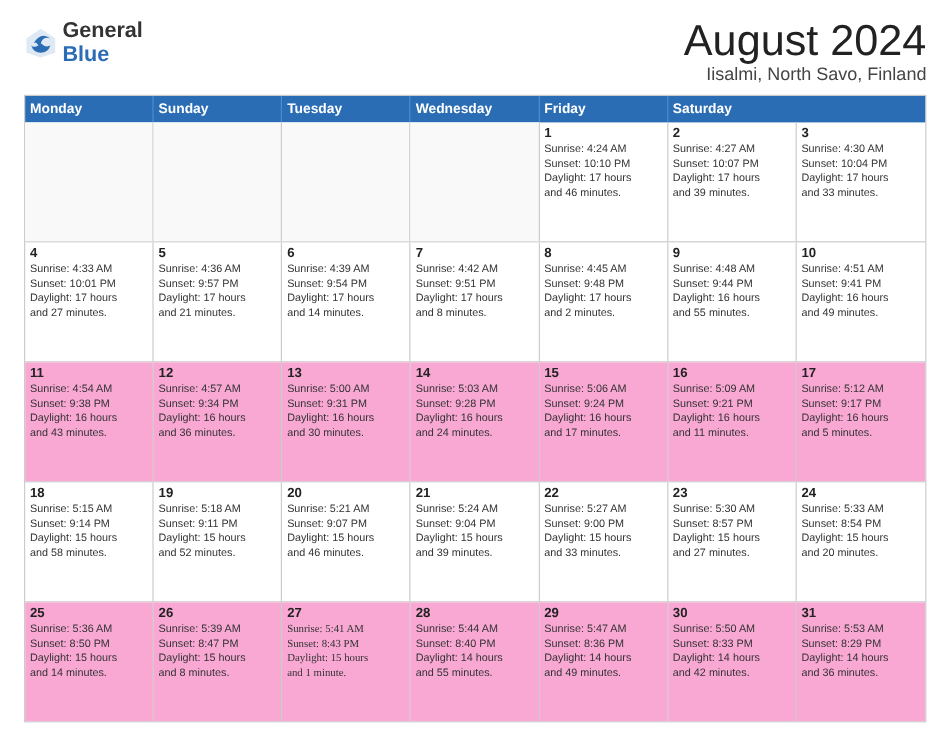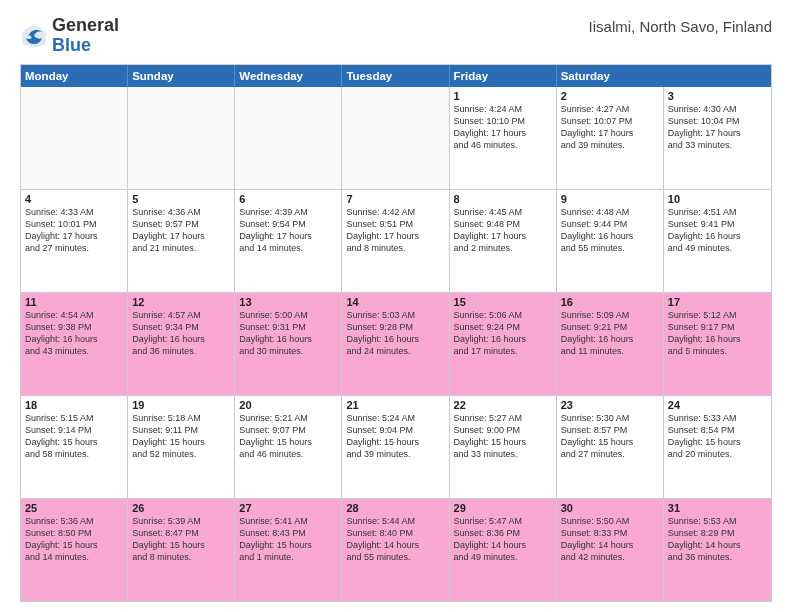--- a/index.html
+++ b/index.html
@@ -119,30 +119,31 @@
       <svg class="logo-icon" viewBox="0 0 28 28">
         <polygon points="14,2 26,10 26,22 14,26 2,22 2,10" fill="#2a6db5" opacity="0.15"></polygon>
         <path d="M8 14 Q14 4 22 10 Q16 8 14 14 Q18 18 22 16 Q20 22 14 22 Q8 22 6 16 Q8 18 12 16 Q10 12 8 14Z" fill="#2a6db5"></path>
       </svg>
       <div class="logo-text">
         <span class="logo-general">General</span><br>
         <span class="logo-blue">Blue</span>
       </div>
     </div>
     <div class="title-block">
+      <h1>August 2024</h1>
       <p>Iisalmi, North Savo, Finland</p>
     </div>
   </div>
 
   <div class="calendar">
     <div class="cal-header">
     <div class="cal-header-cell">Monday</div>
         <div class="cal-header-cell">Sunday</div>
+        <div class="cal-header-cell">Tuesday</div>
         <div class="cal-header-cell">Wednesday</div>
-        <div class="cal-header-cell">Tuesday</div>
         <div class="cal-header-cell">Friday</div>
         <div class="cal-header-cell">Saturday</div>
       </div>
     <div class="cal-body">
     <div class="cal-row">
           <div class="cal-cell empty"></div>
           <div class="cal-cell empty"></div>
           <div class="cal-cell empty"></div>
           <div class="cal-cell empty"></div>
           <div class="cal-cell"><span class="day-num">1</span><span class="cell-text" style="white-space: pre-line;">Sunrise: 4:24 AM
@@ -250,21 +251,21 @@
         </div>
         <div class="cal-row">
           <div class="cal-cell shaded"><span class="day-num">25</span><span class="cell-text" style="white-space: pre-line;">Sunrise: 5:36 AM
 Sunset: 8:50 PM
 Daylight: 15 hours
 and 14 minutes.</span></div>
           <div class="cal-cell shaded"><span class="day-num">26</span><span class="cell-text" style="white-space: pre-line;">Sunrise: 5:39 AM
 Sunset: 8:47 PM
 Daylight: 15 hours
 and 8 minutes.</span></div>
-          <div class="cal-cell shaded"><span class="day-num">27</span><span class="cell-text" style="white-space: pre-line;">Sunrise: 5:41 AM
+          <div class="cal-cell shaded"><span class="day-num">27</span><span class="cell-text" style="white-space: pre-line; font-family: Liberation Serif, serif;">Sunrise: 5:41 AM
 Sunset: 8:43 PM
 Daylight: 15 hours
 and 1 minute.</span></div>
           <div class="cal-cell shaded"><span class="day-num">28</span><span class="cell-text" style="white-space: pre-line;">Sunrise: 5:44 AM
 Sunset: 8:40 PM
 Daylight: 14 hours
 and 55 minutes.</span></div>
           <div class="cal-cell shaded"><span class="day-num">29</span><span class="cell-text" style="white-space: pre-line;">Sunrise: 5:47 AM
 Sunset: 8:36 PM
 Daylight: 14 hours

